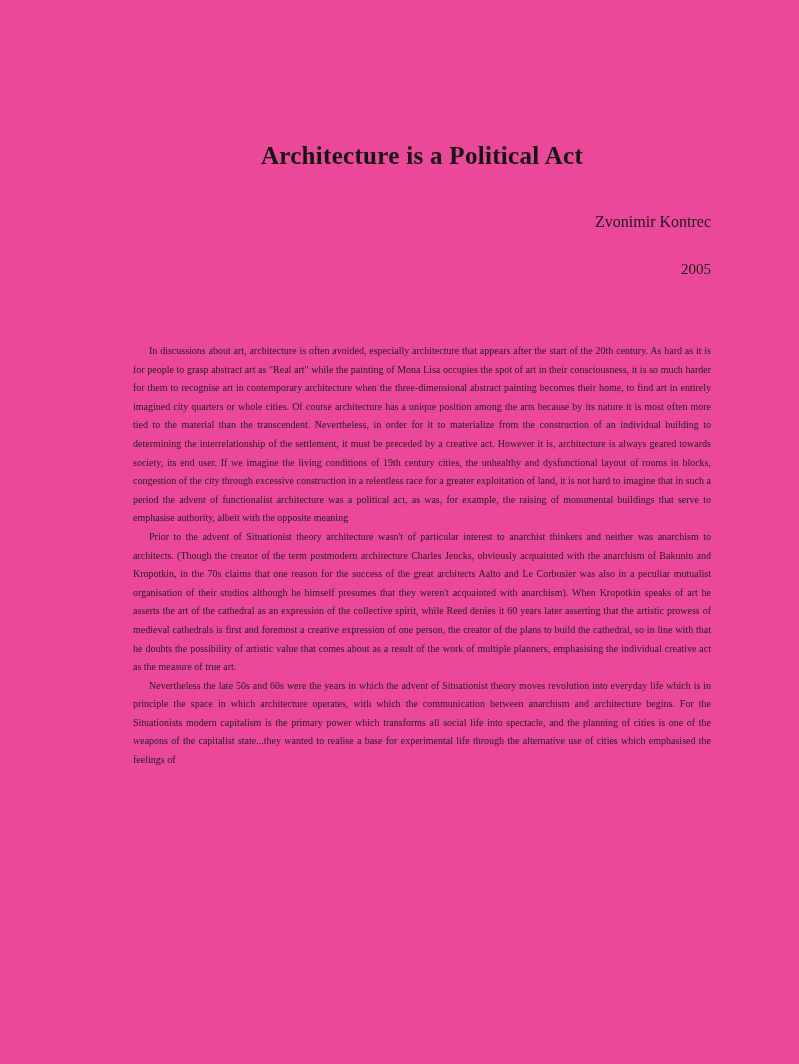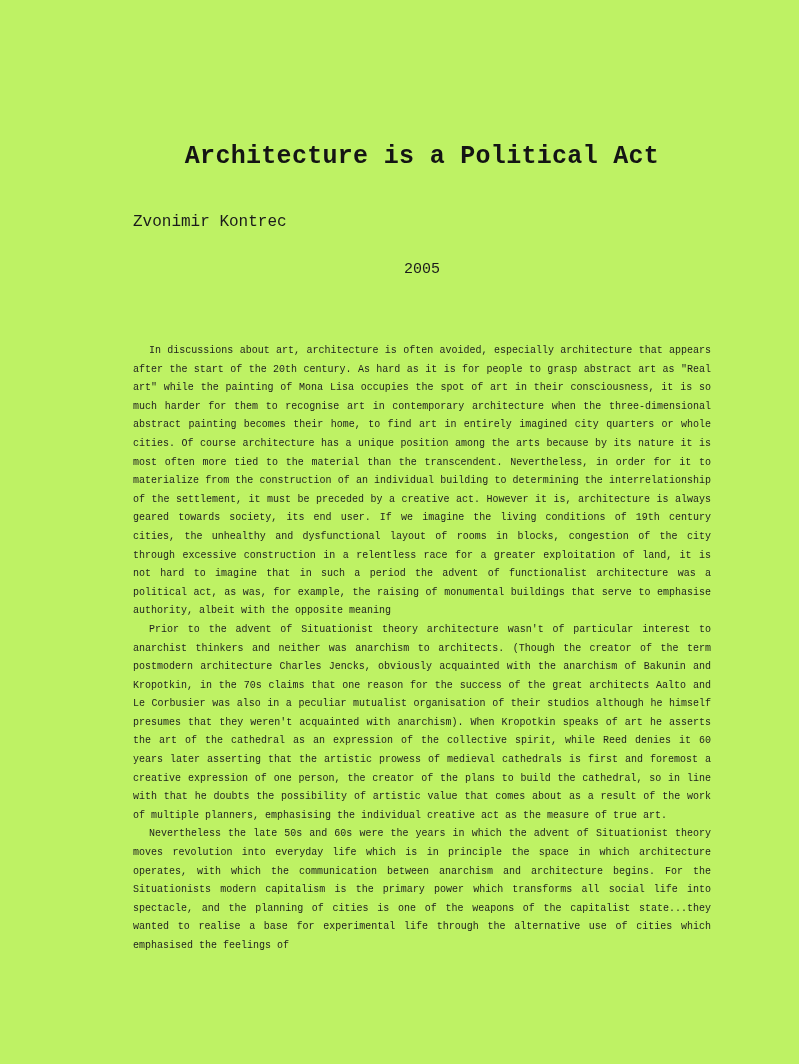--- a/index.html
+++ b/index.html
@@ -4,52 +4,52 @@
 <style>
   html, body {
     margin: 0;
     padding: 0;
     background: #ffffff;
   }
   .page {
     position: relative;
     width: 799px;
     height: 1064px;
-    background: #bef264;
+    background: #ec4899;
     overflow: hidden;
-    font-family: Liberation Mono, monospace;
+    font-family: Liberation Serif, serif;
     color: #1b1b1b;
   }
   .doc-title {
     position: absolute;
     top: 142px;
     left: 133px;
     width: 578px;
     margin: 0;
     text-align: center;
     font-size: 25px;
     font-weight: bold;
     letter-spacing: 0.3px;
     color: #141414;
   }
   .doc-author {
     position: absolute;
     top: 213px;
     left: 133px;
     width: 578px;
-    text-align: left;
+    text-align: right;
     font-size: 16px;
     color: #1b1b1b;
   }
   .doc-date {
     position: absolute;
     top: 261px;
     left: 133px;
     width: 578px;
-    text-align: center;
+    text-align: right;
     font-size: 15px;
     color: #1b1b1b;
   }
   .doc-body {
     position: absolute;
     top: 342px;
     left: 133px;
     width: 578px;
     font-size: 10px;
     line-height: 18.6px;

